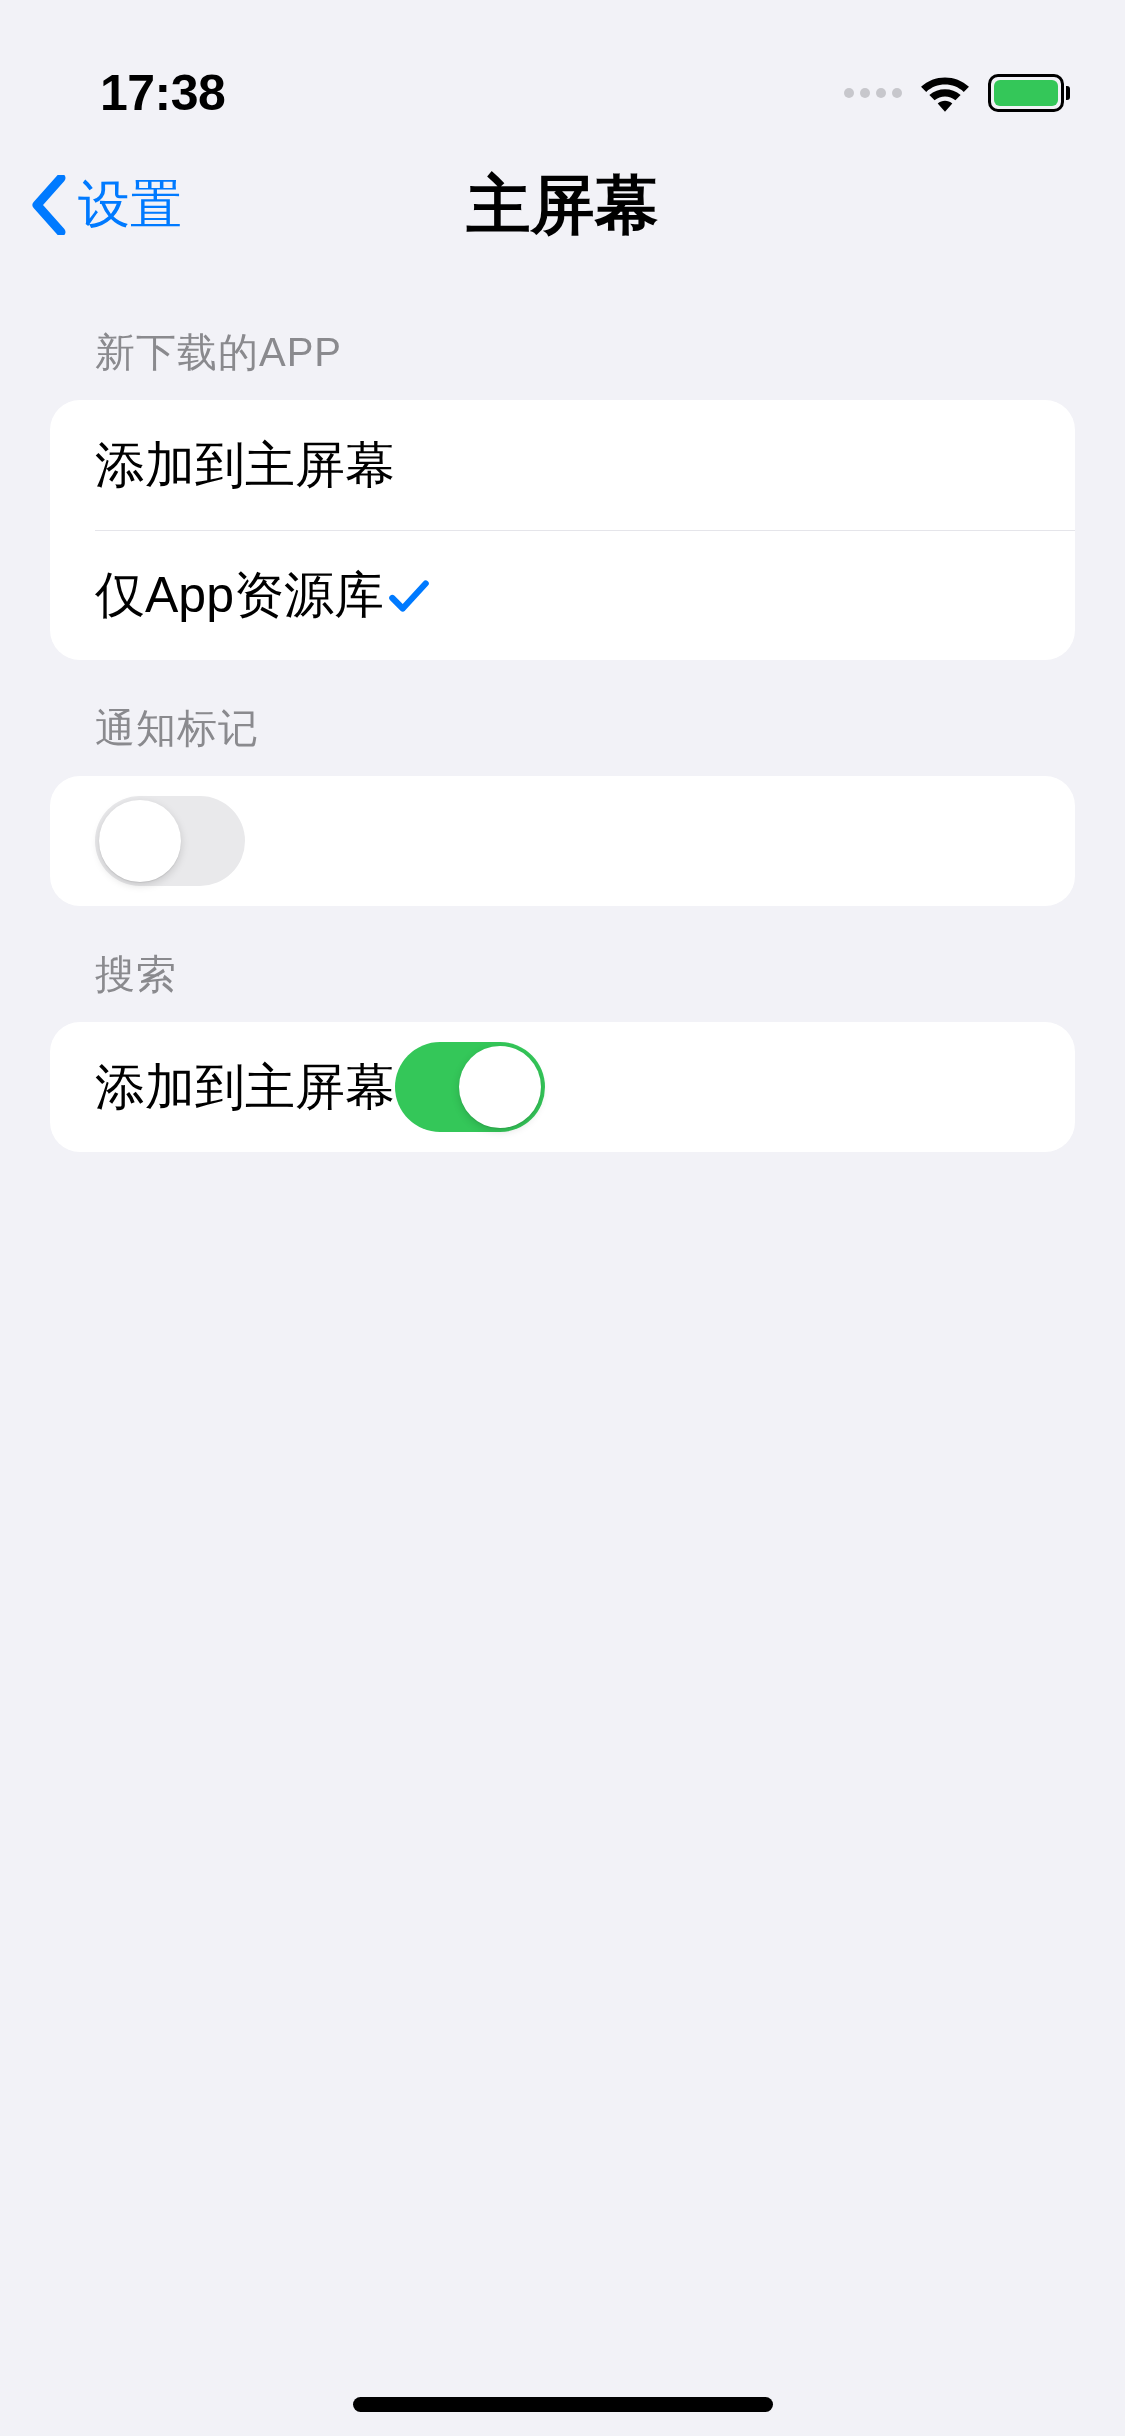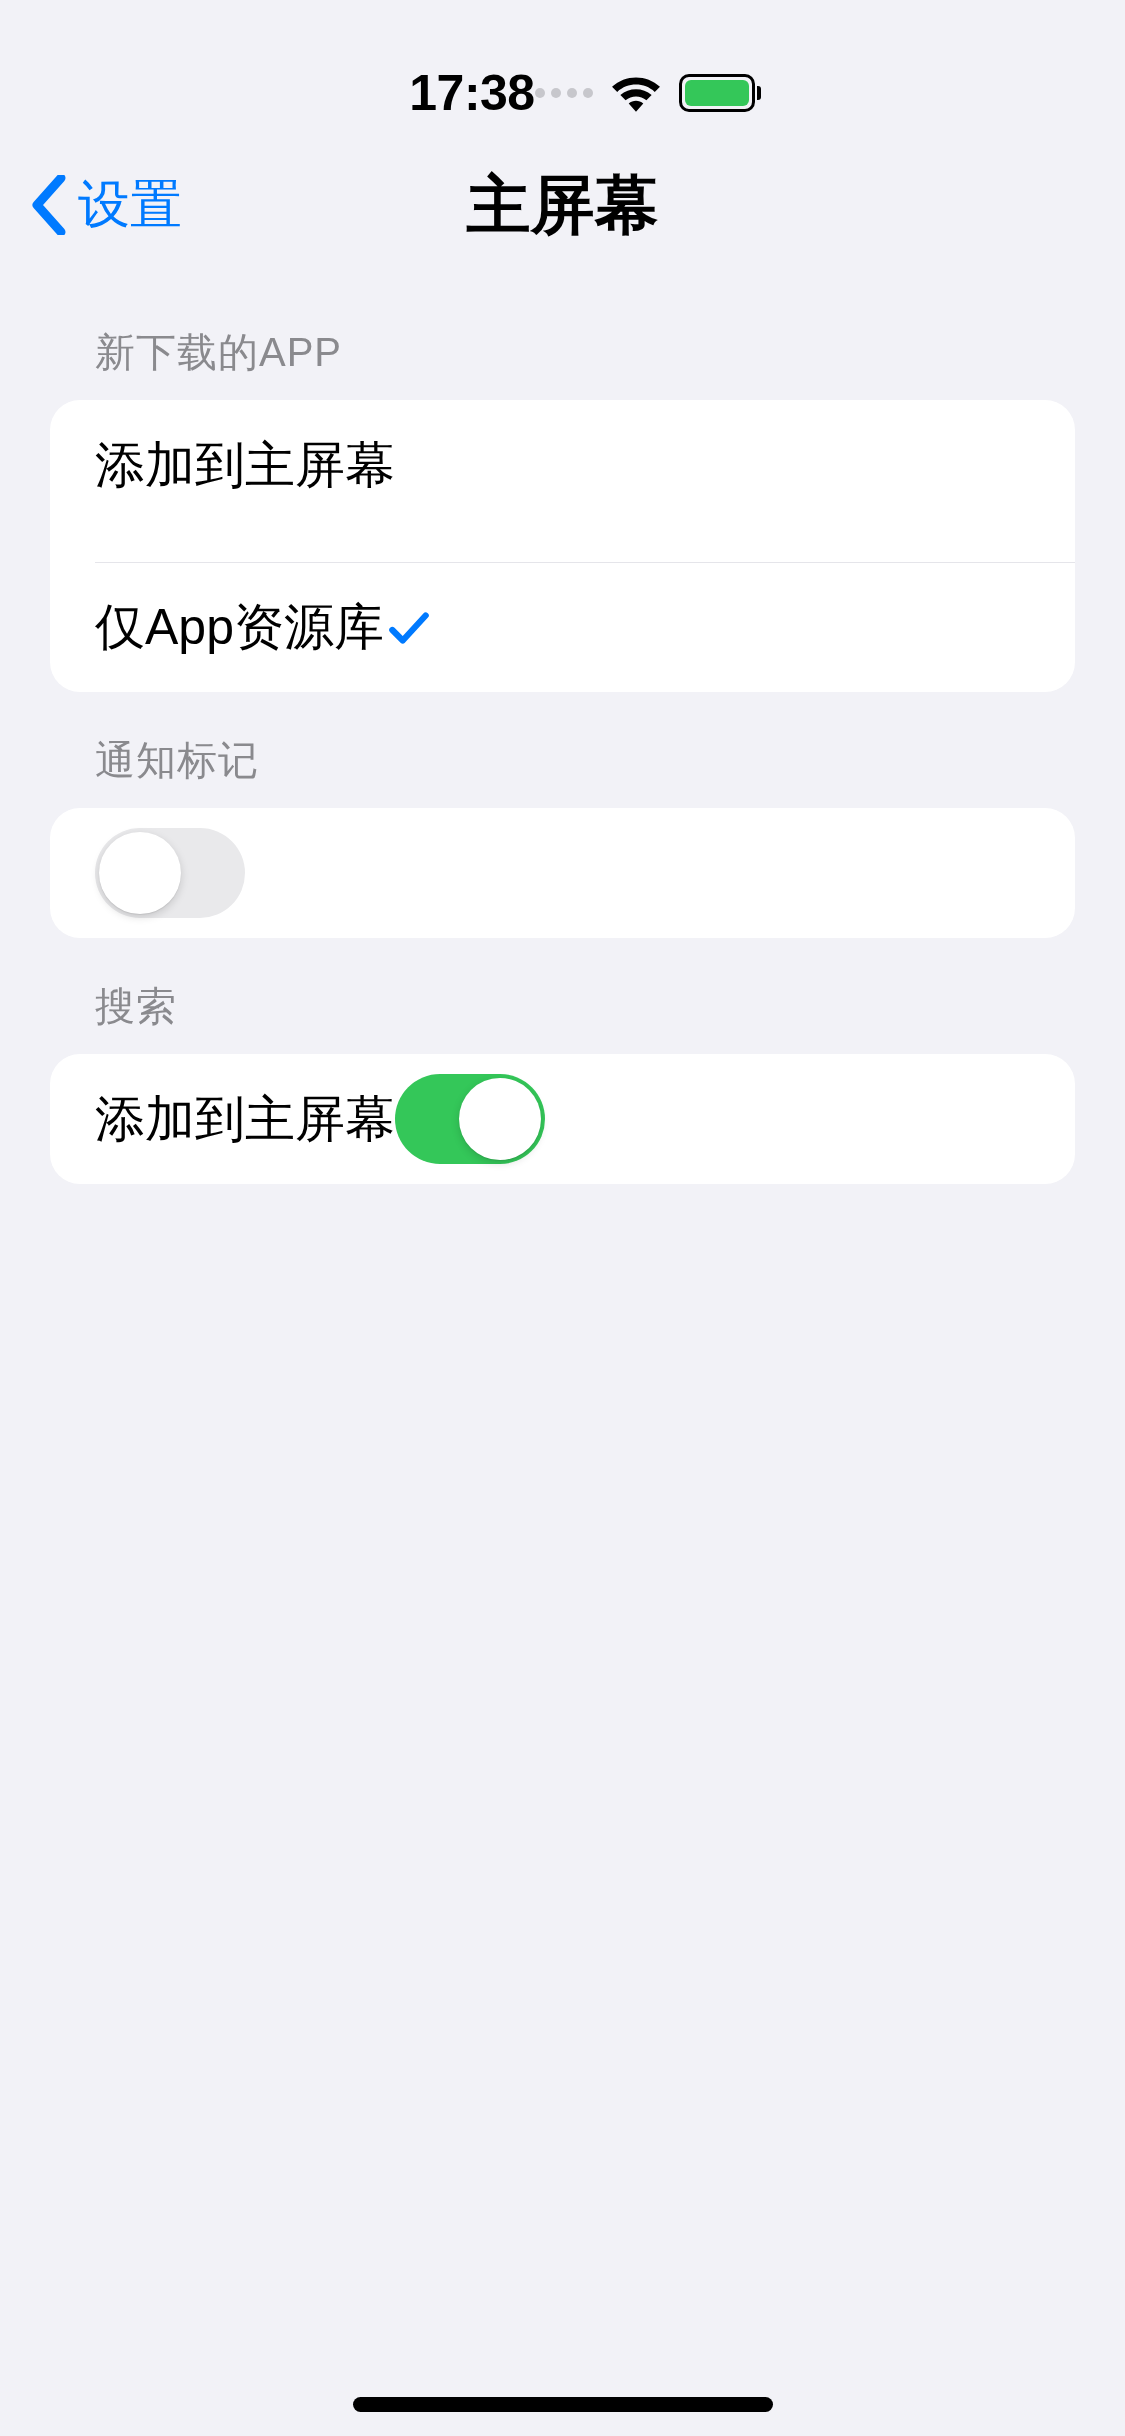--- a/index.html
+++ b/index.html
@@ -13,21 +13,21 @@
       height: 2436px;
       background: #f2f2f7;
       font-family: -apple-system, "SF Pro Text", "Helvetica Neue", Arial, sans-serif;
       position: relative;
       overflow: hidden;
     }
 
     
     .status-bar {
       display: flex;
-      justify-content: center;
+      justify-content: space-between;
       align-items: center;
       padding: 45px 55px 0 100px;
       height: 140px;
     }
     .status-time {
       font-size: 50px;
       font-weight: 600;
       letter-spacing: -0.5px;
     }
     .status-right {
@@ -214,21 +214,21 @@
 </div>
 
 <div class="content">
 
   <div class="section">
     <div class="section-header">新下载的APP</div>
     <div class="group">
       <div class="row">
         <span>添加到主屏幕</span>
       </div>
-      <div class="row" style="border-top:1px solid #e5e5ea;margin-top:32px;">
+      <div class="row" style="border-top:1px solid #e5e5ea;">
         <span>仅App资源库</span>
         <span class="checkmark">
           <svg width="50" height="50" viewBox="0 0 24 24">
             <polyline points="4,13 9,18 20,6" fill="none" stroke="#007aff" stroke-width="3" stroke-linecap="round" stroke-linejoin="round"></polyline>
           </svg>
         </span>
       </div>
     </div>
   </div>
 

